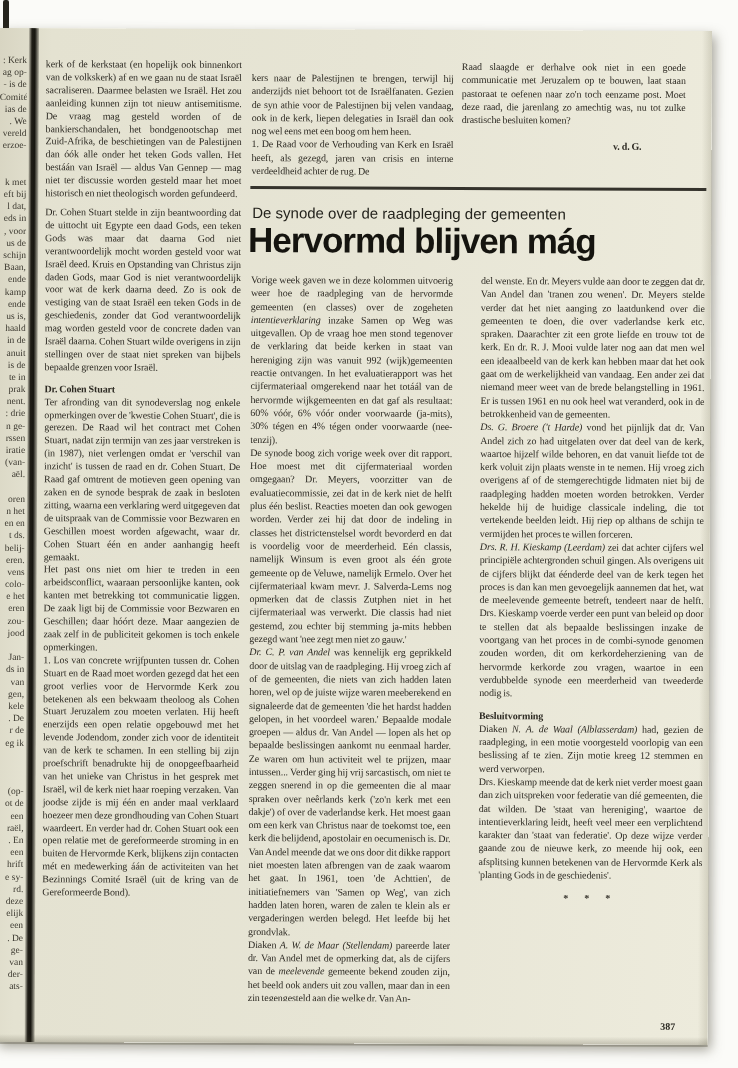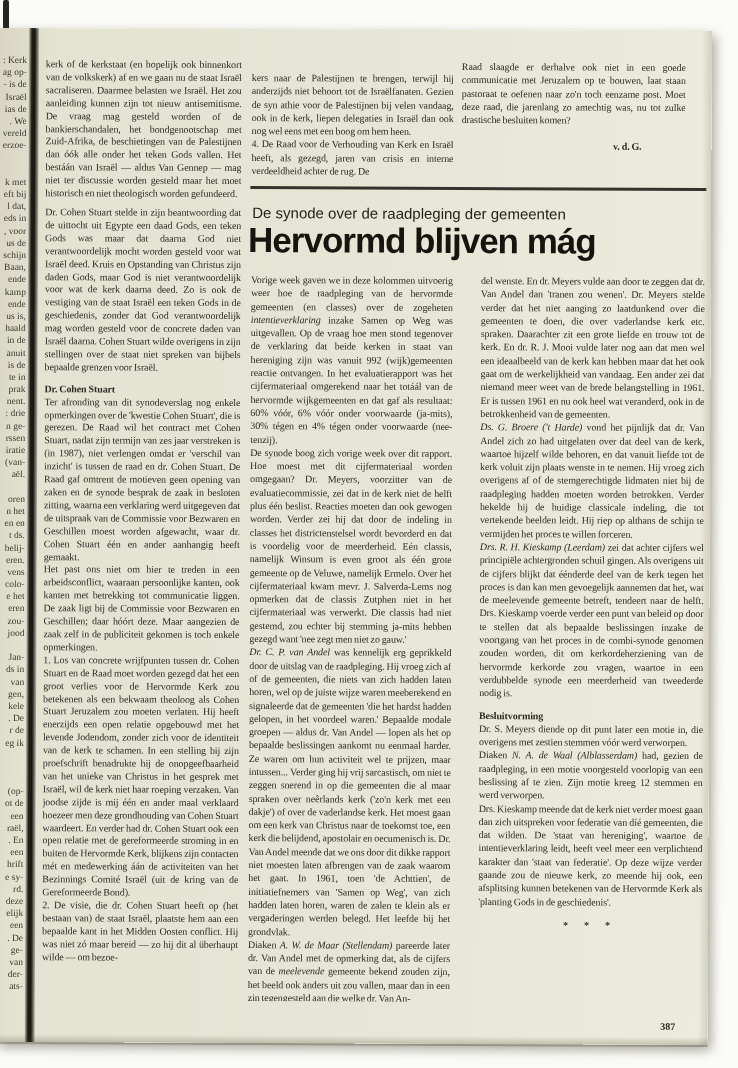--- a/index.html
+++ b/index.html
@@ -55,21 +55,21 @@
 <body>
 
 <div class="stage">
   <div class="smudge"></div>
 
   <div class="sheet">
     <div class="gutter">
         <div class="gutterline">: Kerk</div>
         <div class="gutterline">ag op-</div>
         <div class="gutterline">- is de</div>
-        <div class="gutterline">Israël</div>
+        <div class="gutterline">Comité</div>
         <div class="gutterline">ias de</div>
         <div class="gutterline">. We</div>
         <div class="gutterline">vereld</div>
         <div class="gutterline">erzoe-</div>
         <div class="gutterline">&nbsp;</div>
         <div class="gutterline">&nbsp;</div>
         <div class="gutterline">k met</div>
         <div class="gutterline">eft bij</div>
         <div class="gutterline">l dat,</div>
         <div class="gutterline">eds in</div>
@@ -139,26 +139,25 @@
       </div>
     <div class="spine"></div>
 
     <div class="body tight" style="left:46px;top:30px;width:196px;height:954px;">
         <p class="blk">kerk of de kerkstaat (en hopelijk ook binnenkort van de volkskerk) af en we gaan nu de staat Israël sacraliseren. Daarmee belasten we Israël. Het zou aanleiding kunnen zijn tot nieuw antisemitisme. De vraag mag gesteld worden of de bankierschandalen, het bondgenootschap met Zuid-Afrika, de beschietingen van de Palestijnen dan óók alle onder het teken Gods vallen. Het bestáán van Israël — aldus Van Gennep — mag niet ter discussie worden gesteld maar het moet historisch en niet theologisch worden gefundeerd.</p>
         <p class="blk gap">Dr. Cohen Stuart stelde in zijn beantwoording dat de uittocht uit Egypte een daad Gods, een teken Gods was maar dat daarna God niet verantwoordelijk mocht worden gesteld voor wat Israël deed. Kruis en Opstanding van Christus zijn daden Gods, maar God is niet verantwoordelijk voor wat de kerk daarna deed. Zo is ook de vestiging van de staat Israël een teken Gods in de geschiedenis, zonder dat God verantwoordelijk mag worden gesteld voor de concrete daden van Israël daarna. Cohen Stuart wilde overigens in zijn stellingen over de staat niet spreken van bijbels bepaalde grenzen voor Israël.</p>
         <h3 class="blk">Dr. Cohen Stuart</h3>
         <p class="blk">Ter afronding van dit synodeverslag nog enkele opmerkingen over de 'kwestie Cohen Stuart', die is gerezen. De Raad wil het contract met Cohen Stuart, nadat zijn termijn van zes jaar verstreken is (in 1987), niet verlengen omdat er 'verschil van inzicht' is tussen de raad en dr. Cohen Stuart. De Raad gaf omtrent de motieven geen opening van zaken en de synode besprak de zaak in besloten zitting, waarna een verklaring werd uitgegeven dat de uitspraak van de Commissie voor Bezwaren en Geschillen moest worden afgewacht, waar dr. Cohen Stuart één en ander aanhangig heeft gemaakt.</p>
         <p class="blk">Het past ons niet om hier te treden in een arbeidsconflict, waaraan persoonlijke kanten, ook kanten met betrekking tot communicatie liggen. De zaak ligt bij de Commissie voor Bezwaren en Geschillen; daar hóórt deze. Maar aangezien de zaak zelf in de publiciteit gekomen is toch enkele opmerkingen.</p>
         <p class="blk">1. Los van concrete wrijfpunten tussen dr. Cohen Stuart en de Raad moet worden gezegd dat het een groot verlies voor de Hervormde Kerk zou betekenen als een bekwaam theoloog als Cohen Stuart Jeruzalem zou moeten verlaten. Hij heeft enerzijds een open relatie opgebouwd met het levende Jodendom, zonder zich voor de identiteit van de kerk te schamen. In een stelling bij zijn proefschrift benadrukte hij de onopgeefbaarheid van het unieke van Christus in het gesprek met Israël, wil de kerk niet haar roeping verzaken. Van joodse zijde is mij één en ander maal verklaard hoezeer men deze grondhouding van Cohen Stuart waardeert. En verder had dr. Cohen Stuart ook een open relatie met de gereformeerde stroming in en buiten de Hervormde Kerk, blijkens zijn contacten mét en medewerking áán de activiteiten van het Bezinnings Comité Israël (uit de kring van de Gereformeerde Bond).</p>
-        <p class="blk">2. De visie, die dr. Cohen Stuart heeft op (het bestaan van) de staat Israël, plaatste hem aan een bepaalde kant in het Midden Oosten conflict. Hij was niet zó maar bereid — zo hij dit al überhaupt wilde — om bezoe-</p>
       </div>
 
     <div class="body" style="left:252px;top:42px;width:202px;height:128px;">
         <p class="blk">kers naar de Palestijnen te brengen, terwijl hij anderzijds niet behoort tot de Israëlfanaten. Gezien de syn athie voor de Palestijnen bij velen vandaag, ook in de kerk, liepen delegaties in Israël dan ook nog wel eens met een boog om hem heen.</p>
-        <p class="blk">4. De Raad voor de Verhouding van Kerk en Israël heeft, als gezegd, jaren van crisis en interne verdeeldheid achter de rug. De</p>
+        <p class="blk">1. De Raad voor de Verhouding van Kerk en Israël heeft, als gezegd, jaren van crisis en interne verdeeldheid achter de rug. De</p>
       </div>
 
     <div class="body" style="left:462px;top:30px;width:224px;height:152px;">
       <div>
           <p class="blk">Raad slaagde er derhalve ook niet in een goede communicatie met Jeruzalem op te bouwen, laat staan pastoraat te oefenen naar zo'n toch eenzame post. Moet deze raad, die jarenlang zo amechtig was, nu tot zulke drastische besluiten komen?</p>
         </div>
       <div class="sig">v. d. G.</div>
     </div>
 
     <div class="rule"></div>
@@ -172,21 +171,20 @@
         <p class="blk"><i>Dr. C. P. van Andel</i> was kennelijk erg geprikkeld door de uitslag van de raadpleging. Hij vroeg zich af of de gemeenten, die niets van zich hadden laten horen, wel op de juiste wijze waren meeberekend en signaleerde dat de gemeenten 'die het hardst hadden gelopen, in het voordeel waren.' Bepaalde modale groepen — aldus dr. Van Andel — lopen als het op bepaalde beslissingen aankomt nu eenmaal harder. Ze waren om hun activiteit wel te prijzen, maar intussen... Verder ging hij vrij sarcastisch, om niet te zeggen snerend in op die gemeenten die al maar spraken over neêrlands kerk ('zo'n kerk met een dakje') of over de vaderlandse kerk. Het moest gaan om een kerk van Christus naar de toekomst toe, een kerk die belijdend, apostolair en oecumenisch is. Dr. Van Andel meende dat we ons door dit dikke rapport niet moesten laten afbrengen van de zaak waarom het gaat. In 1961, toen 'de Achttien', de initiatiefnemers van 'Samen op Weg', van zich hadden laten horen, waren de zalen te klein als er vergaderingen werden belegd. Het leefde bij het grondvlak.</p>
         <p class="blk">Diaken <i>A. W. de Maar (Stellendam)</i> pareerde later dr. Van Andel met de opmerking dat, als de cijfers van de <i>meelevende</i> gemeente bekend zouden zijn, het beeld ook anders uit zou vallen, maar dan in een zin tegengesteld aan die welke dr. Van An-</p>
       </div>
 
     <div class="body" style="left:482px;top:244px;width:224px;height:766px;">
       <div>
           <p class="blk">del wenste. En dr. Meyers vulde aan door te zeggen dat dr. Van Andel dan 'tranen zou wenen'. Dr. Meyers stelde verder dat het niet aanging zo laatdunkend over die gemeenten te doen, die over vaderlandse kerk etc. spraken. Daarachter zit een grote liefde en trouw tot de kerk. En dr. R. J. Mooi vulde later nog aan dat men wel een ideaalbeeld van de kerk kan hebben maar dat het ook gaat om de werkelijkheid van vandaag. Een ander zei dat niemand meer weet van de brede belangstelling in 1961. Er is tussen 1961 en nu ook heel wat veranderd, ook in de betrokkenheid van de gemeenten.</p>
           <p class="blk"><i>Ds. G. Broere ('t Harde)</i> vond het pijnlijk dat dr. Van Andel zich zo had uitgelaten over dat deel van de kerk, waartoe hijzelf wilde behoren, en dat vanuit liefde tot de kerk voluit zijn plaats wenste in te nemen. Hij vroeg zich overigens af of de stemgerechtigde lidmaten niet bij de raadpleging hadden moeten worden betrokken. Verder hekelde hij de huidige classicale indeling, die tot vertekende beelden leidt. Hij riep op althans de schijn te vermijden het proces te willen forceren.</p>
           <p class="blk"><i>Drs. R. H. Kieskamp (Leerdam)</i> zei dat achter cijfers wel principiële achtergronden schuil gingen. Als overigens uit de cijfers blijkt dat éénderde deel van de kerk tegen het proces is dan kan men gevoegelijk aannemen dat het, wat de meelevende gemeente betreft, tendeert naar de helft. Drs. Kieskamp voerde verder een punt van beleid op door te stellen dat als bepaalde beslissingen inzake de voortgang van het proces in de combi-synode genomen zouden worden, dit om kerkordeherziening van de hervormde kerkorde zou vragen, waartoe in een verdubbelde synode een meerderheid van tweederde nodig is.</p>
           <h3 class="blk">Besluitvorming</h3>
-          <p class="blk">Dr. S. Meyers diende op dit punt later een motie in, die overigens met zestien stemmen vóór werd verworpen.</p>
           <p class="blk">Diaken <i>N. A. de Waal (Alblasserdam)</i> had, gezien de raadpleging, in een motie voorgesteld voorlopig van een beslissing af te zien. Zijn motie kreeg 12 stemmen en werd verworpen.</p>
           <p class="blk">Drs. Kieskamp meende dat de kerk niet verder moest gaan dan zich uitspreken voor federatie van díé gemeenten, die dat wilden. De 'staat van hereniging', waartoe de intentieverklaring leidt, heeft veel meer een verplichtend karakter dan 'staat van federatie'. Op deze wijze verder gaande zou de nieuwe kerk, zo meende hij ook, een afsplitsing kunnen betekenen van de Hervormde Kerk als 'planting Gods in de geschiedenis'.</p>
         </div>
       <div class="endmark">* * *</div>
     </div>
 
     <div class="pageno">387</div>
   </div>
 </div>
 

